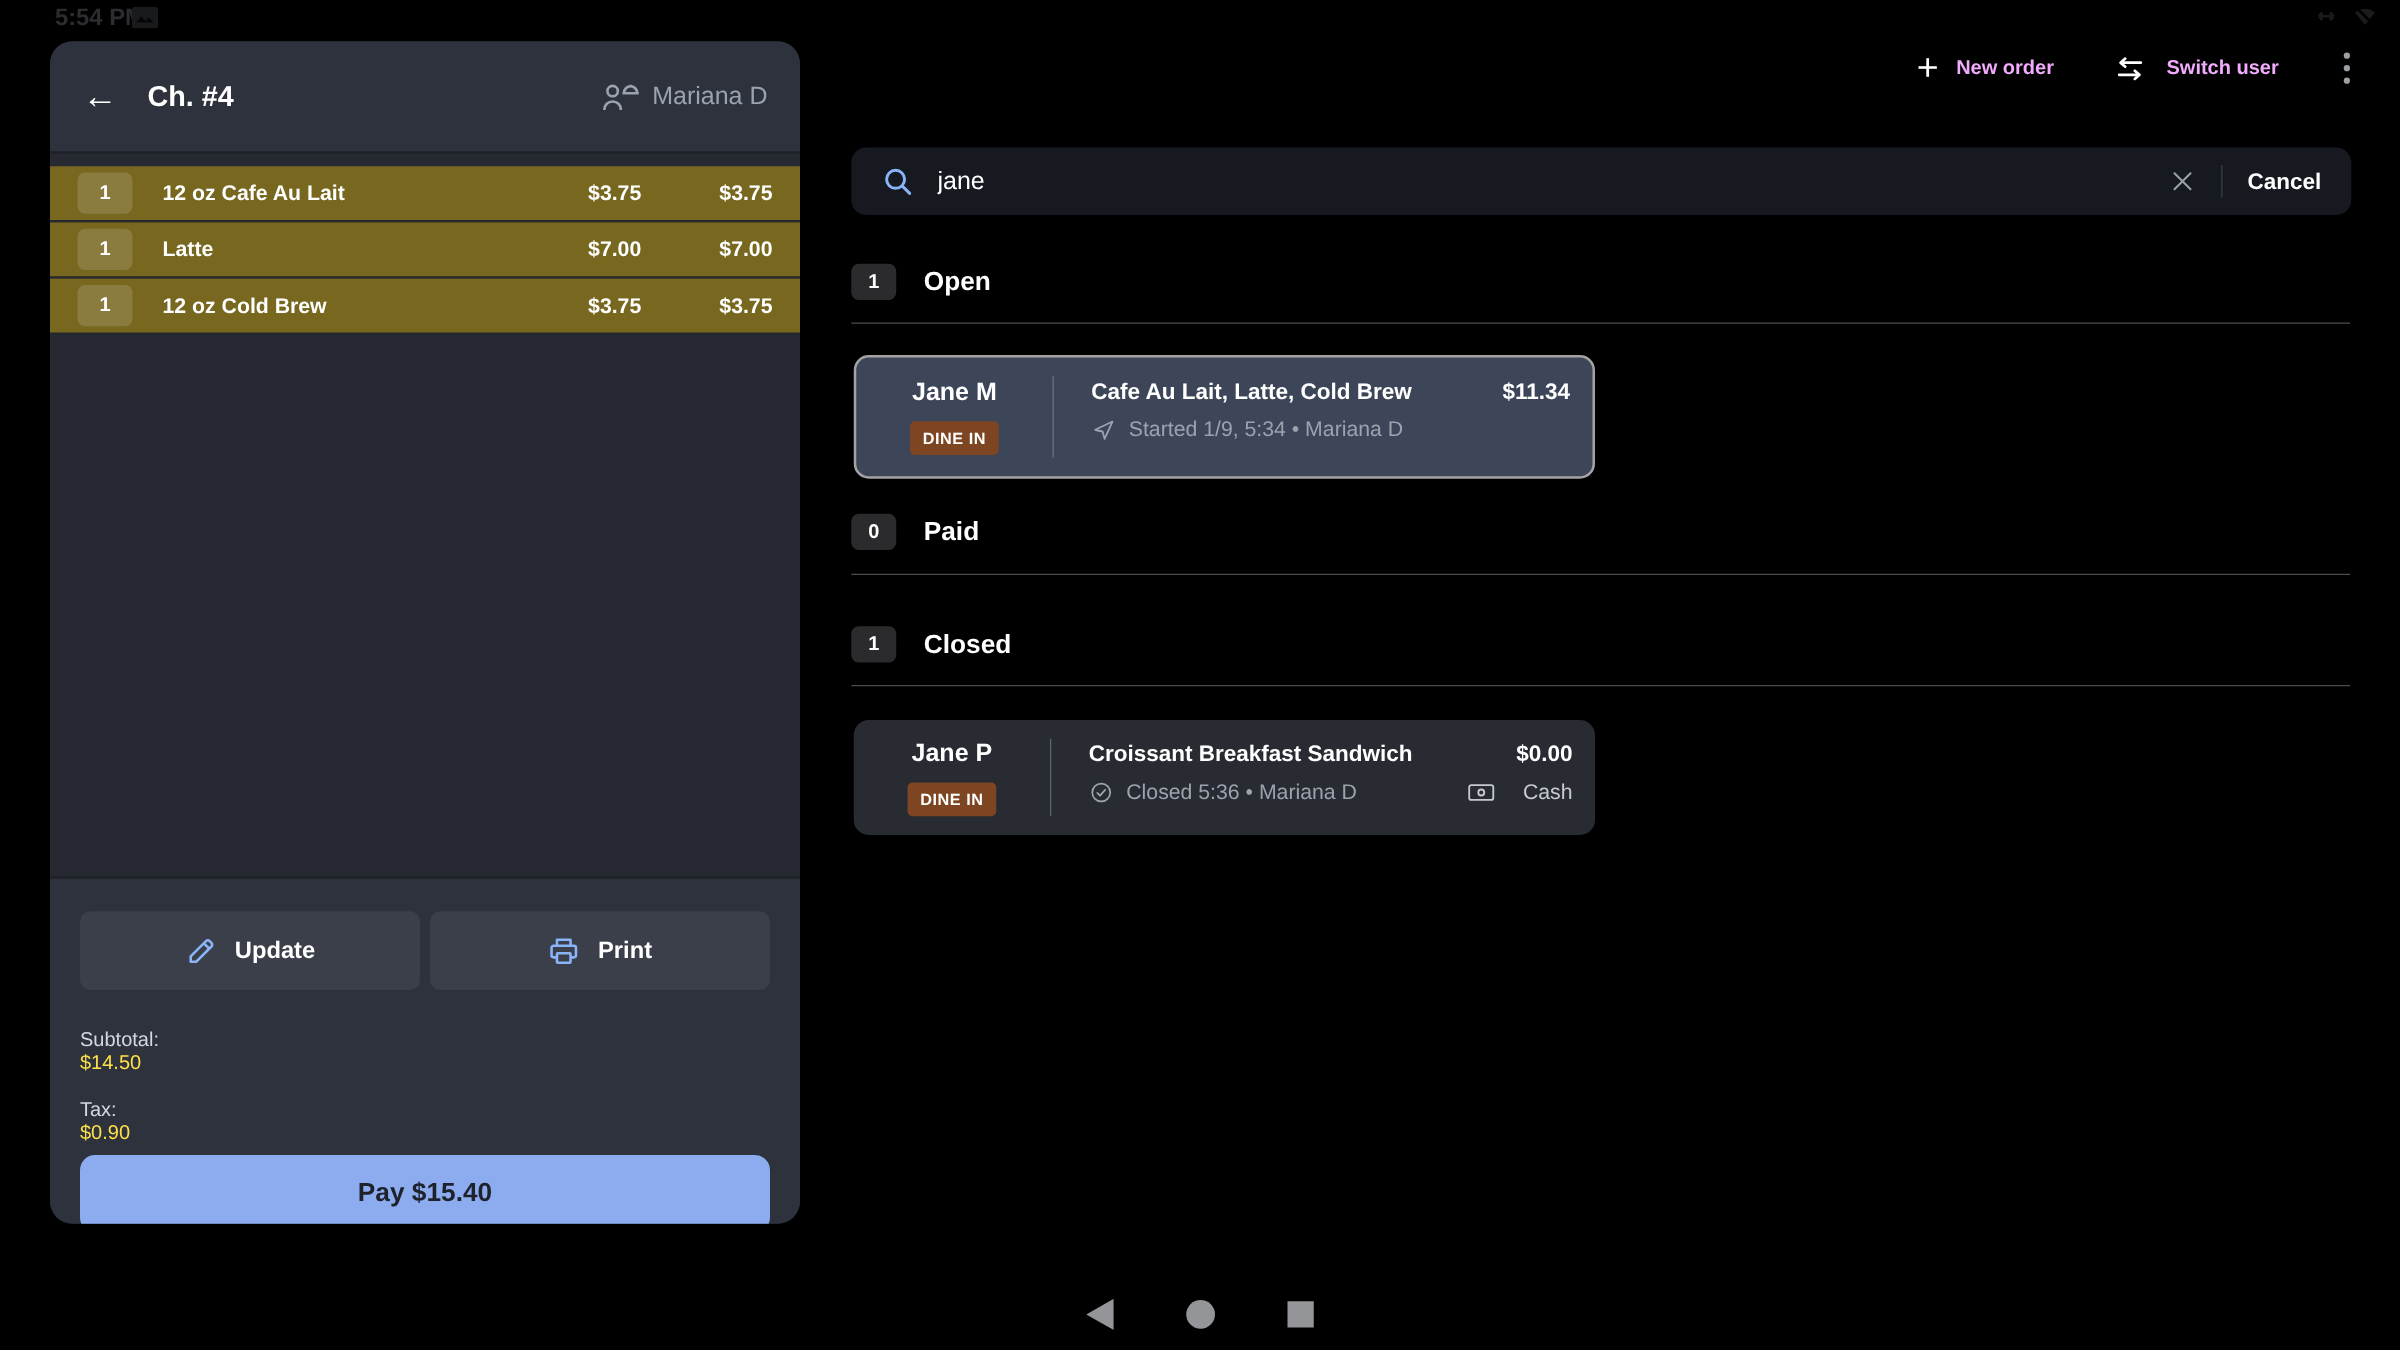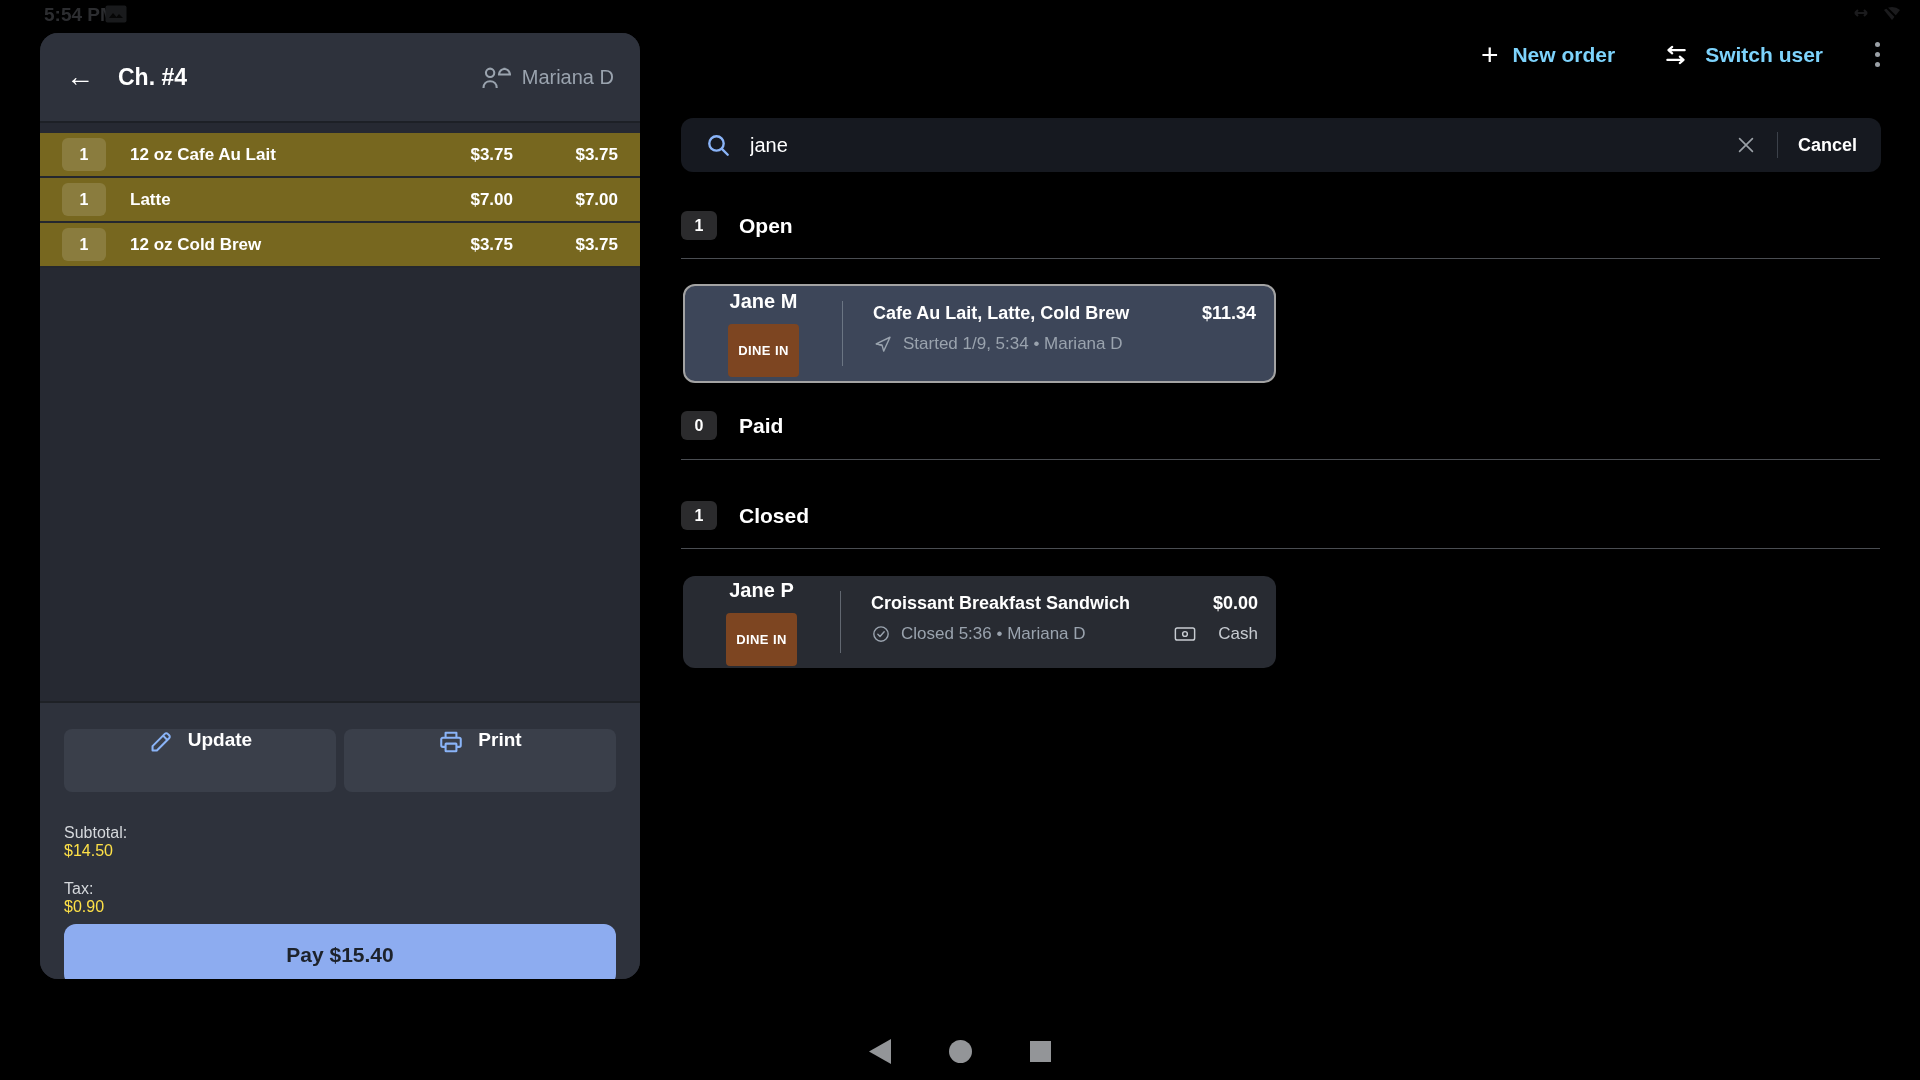--- a/index.html
+++ b/index.html
@@ -30,36 +30,36 @@
     display:flex; align-items:center; justify-content:center; font-size:16px; font-weight:bold;
     color:#fff; margin-right:24px; flex:none; }
   .item-name { flex:1; font-size:17px; font-weight:bold; color:#fff; white-space:nowrap; overflow:hidden; }
   .item-price { width:110px; text-align:right; font-size:17px; font-weight:bold; color:#fff; }
   .item-total { width:105px; text-align:right; font-size:17px; font-weight:bold; color:#fff; }
 
   .ticket-footer { flex:none; height:278px; background:#2e323c; border-top:2px solid #1e2126;
     padding:26px 24px 0 24px; }
   .btn-row { display:flex; gap:8px; }
   .ghost-btn { flex:1; height:63px; background:#3a3f4a; border-radius:8px; display:flex;
-    align-items:flex-start; justify-content:center; gap:14px; cursor:default; }
+    align-items:center; justify-content:center; gap:14px; cursor:default; }
   .ghost-btn span.lbl { font-size:19px; font-weight:bold; color:#fff; }
   .totals-row { display:flex; justify-content:flex-start; font-size:16px;flex-direction:column; }
   .totals-row.first { margin-top:32px; }
   .totals-row.second { margin-top:20px; }
   .totals-label { color:#d5d8dc; }
   .totals-value { color:#fde047; }
   .pay-btn { margin-top:8px; height:62px; background:#8dacf0; border-radius:12px;
     display:flex; align-items:center; justify-content:center; font-size:21px; font-weight:bold;
     color:#1d222b; cursor:default; }
 
   
   .topbar { position:absolute; top:38px; right:34px; display:flex; align-items:center; gap:46px; }
   .top-action { display:flex; align-items:center; gap:14px; cursor:default; }
   .plus-glyph { font-size:30px; font-weight:normal; color:#fff; line-height:1; }
-  .top-action .lbl { font-size:21px; font-weight:bold; color:#7dd3fc; }
+  .top-action .lbl { font-size:16px; font-weight:bold; color:#f0abfc; }
   .kebab { display:flex; flex-direction:column; gap:5px; padding:4px 6px; cursor:default; }
   .kebab i { width:5px; height:5px; border-radius:50%; background:#9aa0a6; }
 
   
   .searchbar { position:absolute; left:681px; top:118px; width:1200px; height:54px;
     background:#161920; border-radius:12px; display:flex; align-items:center; padding:0 24px; }
   .search-input { flex:1; margin-left:18px; background:transparent; border:none; outline:none;
     font-size:20px; color:#fff; font-family:inherit; }
   .search-divider { width:1px; height:26px; background:#3c414a; margin:0 20px; }
   .cancel-lbl { font-size:18px; font-weight:bold; color:#fff; cursor:default; }
@@ -74,21 +74,21 @@
 
   
   .order-card { position:absolute; left:683px; width:593px; border-radius:12px;
     display:flex; overflow:hidden; cursor:default; }
   .order-card.selected { background:#3d4659; border:2px solid #a3a3a3; }
   .order-card.plain { background:#282b32; }
   .card-left { width:157px; flex:none; display:flex; flex-direction:column; align-items:center;
     justify-content:center; gap:11px; }
   .card-name { font-size:20px; font-weight:600; color:#fff; }
   .dinein-badge { background:#7d4521; color:#fff; font-size:13px; font-weight:bold;
-    letter-spacing:.4px; padding:19px 10px; border-radius:4px; }
+    letter-spacing:.4px; padding:6px 10px; border-radius:4px; }
   .card-vdiv { width:1px; background:rgba(154,163,174,.5); margin:15px 0; }
   .card-right { flex:1; padding:17px 18px 16px 30px; }
   .card-row1 { display:flex; justify-content:space-between; align-items:baseline; }
   .card-summary { font-size:18px; font-weight:600; color:#fff; }
   .card-total { font-size:18px; font-weight:600; color:#fff; }
   .card-row2 { margin-top:10px; display:flex; align-items:center; gap:10px;
     font-size:17px; color:#9aa3ae; }
   .pay-method { margin-left:auto; display:flex; align-items:center; gap:22px; color:#c7cbd1; }
 
   

